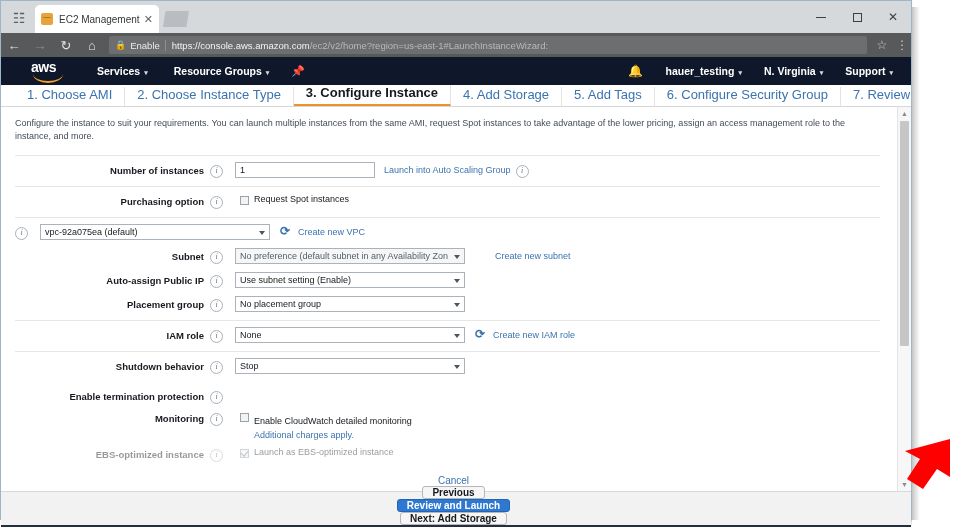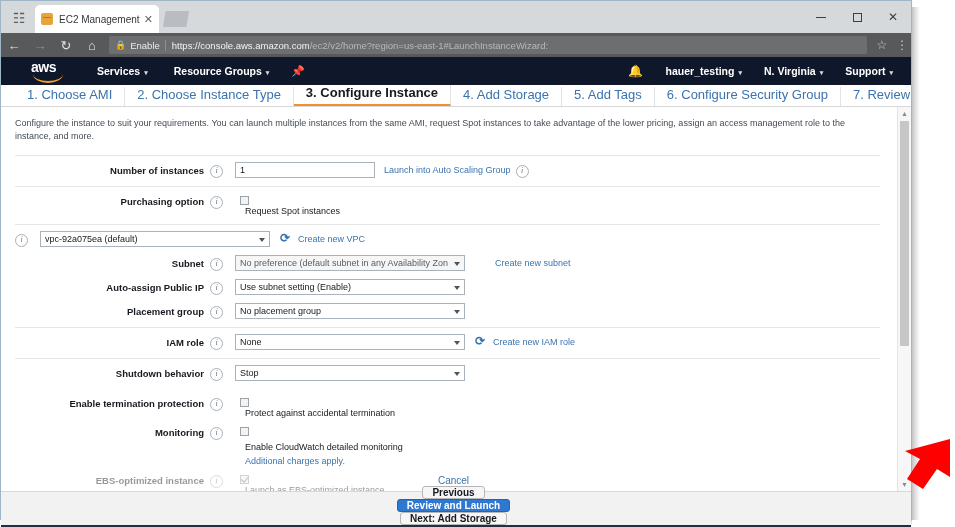--- a/index.html
+++ b/index.html
@@ -164,21 +164,21 @@
     flex:0 0 auto;box-sizing:border-box;position:relative;
   }
   .cbx.checked{background:#eceff1;}
   .cbx.checked:after{
     content:"";position:absolute;left:1px;top:-1px;width:4px;height:6px;
     border-right:1.6px solid #6f7b85;border-bottom:1.6px solid #6f7b85;
     transform:rotate(40deg);
   }
   .cbxlabel{font-size:9px;color:#16191f;margin-left:5px;line-height:13px;}
   .sublink{font-size:9px;color:#3b73af;display:block;margin-top:2px;}
-  .ctrl-ml{margin-left:17px;flex-direction:column;}
+  .ctrl-ml{margin-left:17px;}
   .faded{opacity:.45;}
 
   
   .vscroll{
     position:absolute;right:0;top:22px;width:13px;bottom:0;background:#f7f7f7;
     border-left:1px solid #e4e4e4;
   }
   .vscroll .arw{
     width:13px;height:13px;color:#8b8b8b;font-size:7px;text-align:center;line-height:13px;
   }
@@ -354,24 +354,20 @@
             <div class="lbl">Shutdown behavior</div>
             <div class="info">i</div>
             <div class="ctrl">
               <div class="select w230">Stop</div>
             </div>
           </div>
 
           <div class="row" style="padding-bottom:2px;">
             <div class="lbl">Enable termination protection</div>
             <div class="info">i</div>
-            <div class="ctrl ctrl-ml">
-              <span class="cbx"></span>
-              <span class="cbxlabel">Protect against accidental termination</span>
-            </div>
           </div>
 
           <div class="row" style="padding-top:2px;padding-bottom:2px;">
             <div class="lbl">Monitoring</div>
             <div class="info">i</div>
             <div class="ctrl ctrl-ml">
               <span class="cbx"></span>
               <span>
                 <span class="cbxlabel">Enable CloudWatch detailed monitoring</span>
                 <span class="sublink" style="margin-left:5px;">Additional charges apply.</span>

